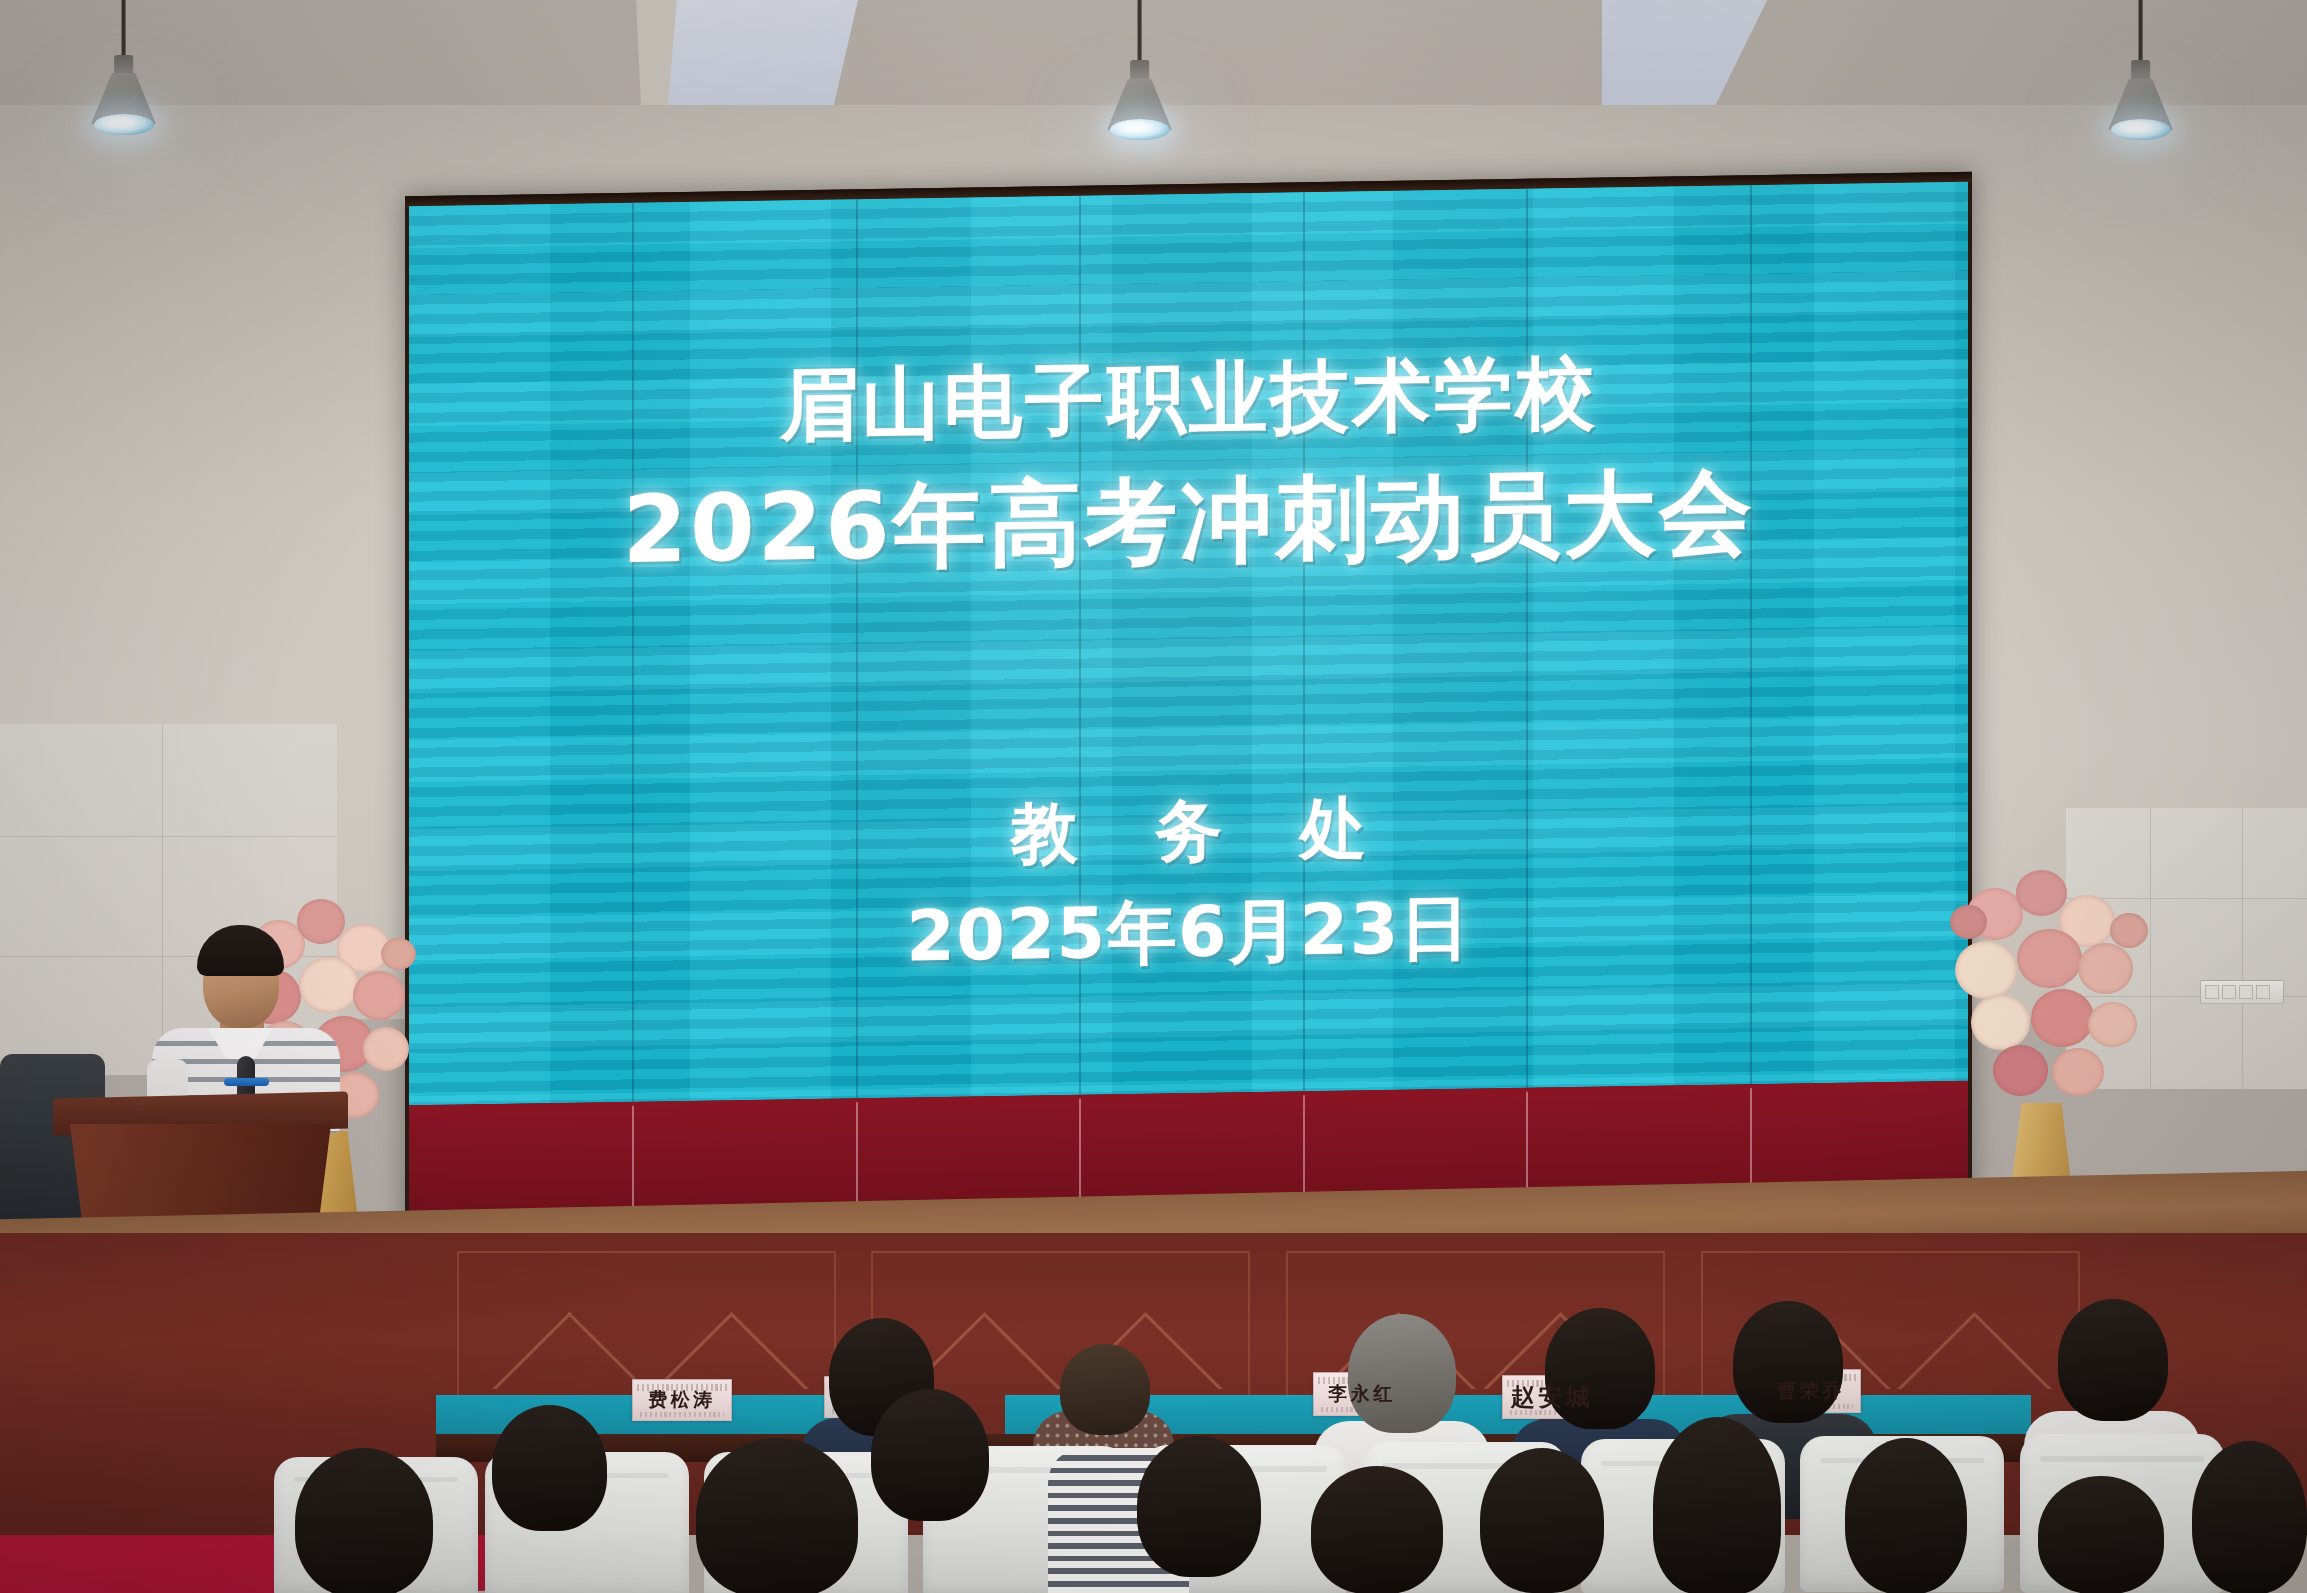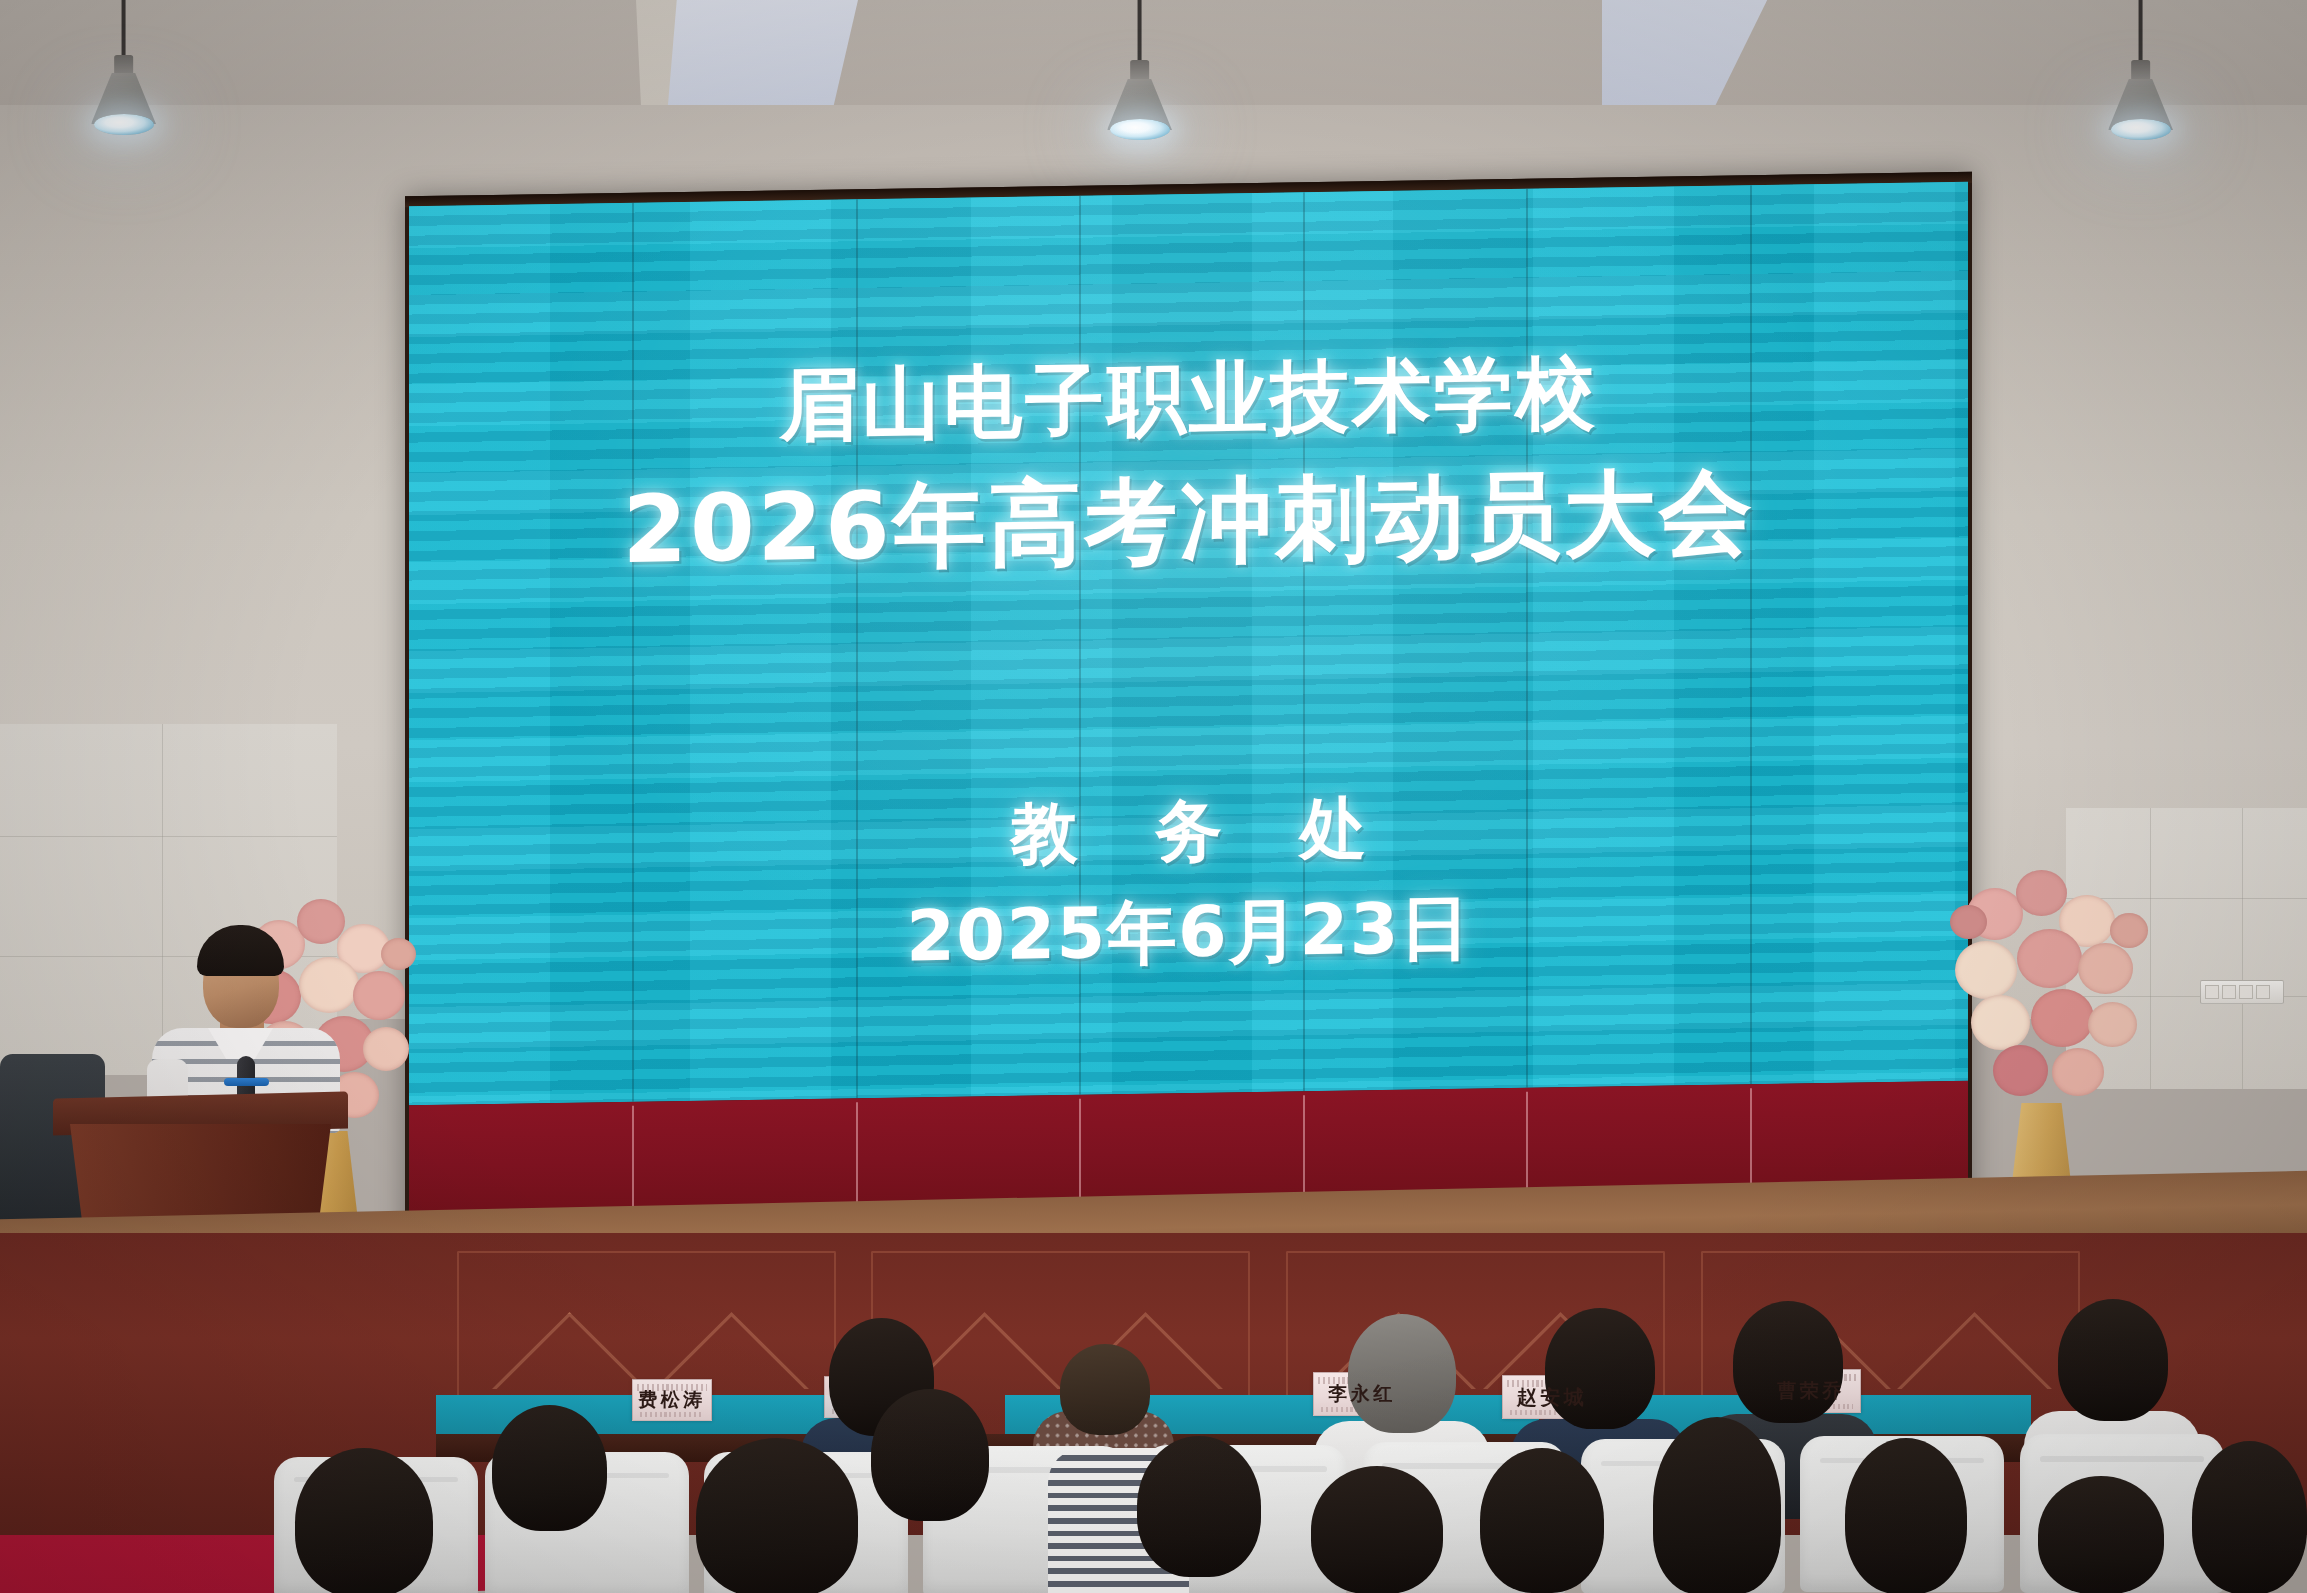--- a/index.html
+++ b/index.html
@@ -568,38 +568,38 @@
     <div class="wain-chevron" style="left:1897px;top:79px;width:155px;
          border:none;height:77px;background:rgba(200,130,100,.42);
          clip-path:polygon(0 100%, 50% 0, 100% 100%, 97% 100%, 50% 6%, 3% 100%);"></div>
   </div>
 
   <div class="table-runner" style="left:436px;width:492px;"></div>
   <div class="table-runner" style="left:1005px;width:534px;"></div>
   <div class="table-runner" style="left:1637px;width:394px;"></div>
   <div class="table-edge" style="left:436px;width:1595px;"></div>
 
-  <div class="nameplate" style="left:632px;top:1379px;width:80px;height:42px;font-size:19px;letter-spacing:3.5px;">
+  <div class="nameplate" style="left:632px;top:1379px;width:100px;height:42px;font-size:19px;letter-spacing:3.5px;">
     <div class="np-head"></div>
     <div class="np-name">费松涛</div>
     <div class="np-foot"></div>
   </div>
 
   <div class="nameplate" style="left:824px;top:1376px;width:91px;height:42px;font-size:18px;letter-spacing:2.8px;opacity:.92;">
     <div class="np-head"></div>
     <div class="np-foot"></div>
   </div>
 
   <div class="nameplate" style="left:1313px;top:1372px;width:98px;height:44px;font-size:19px;letter-spacing:3.5px;">
     <div class="np-head"></div>
     <div class="np-name">李永红</div>
     <div class="np-foot"></div>
   </div>
 
-  <div class="nameplate" style="left:1502px;top:1375px;width:100px;height:44px;font-size:20px;letter-spacing:3.5px;">
+  <div class="nameplate" style="left:1502px;top:1375px;width:100px;height:44px;font-size:24px;letter-spacing:3.5px;">
     <div class="np-head"></div>
     <div class="np-name">赵安城</div>
     <div class="np-foot"></div>
   </div>
 
   <div class="nameplate" style="left:1761px;top:1369px;width:100px;height:44px;font-size:19px;letter-spacing:3.5px;">
     <div class="np-head"></div>
     <div class="np-name">曹荣乔</div>
     <div class="np-foot"></div>
   </div>

